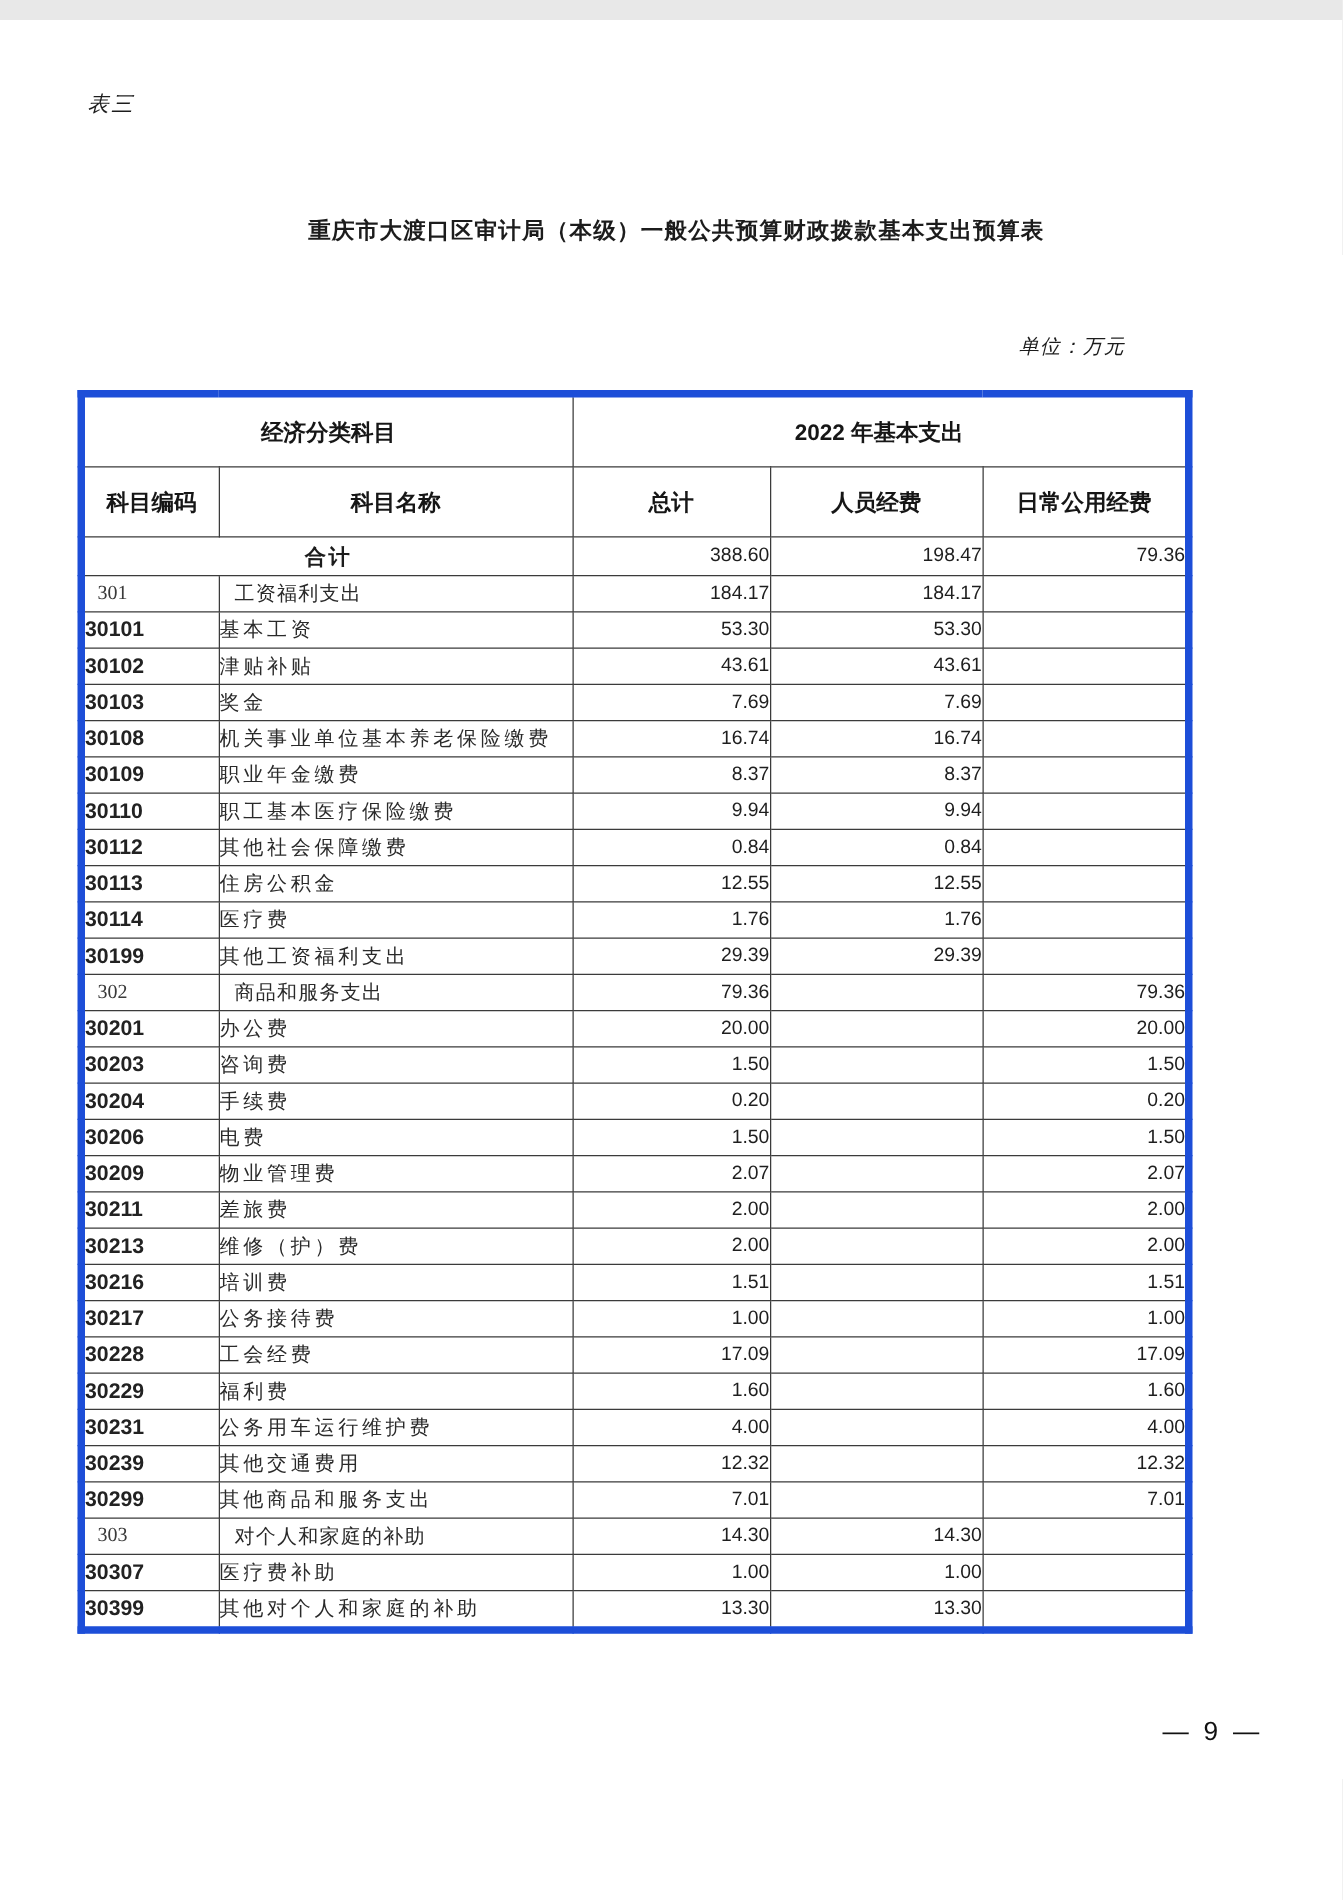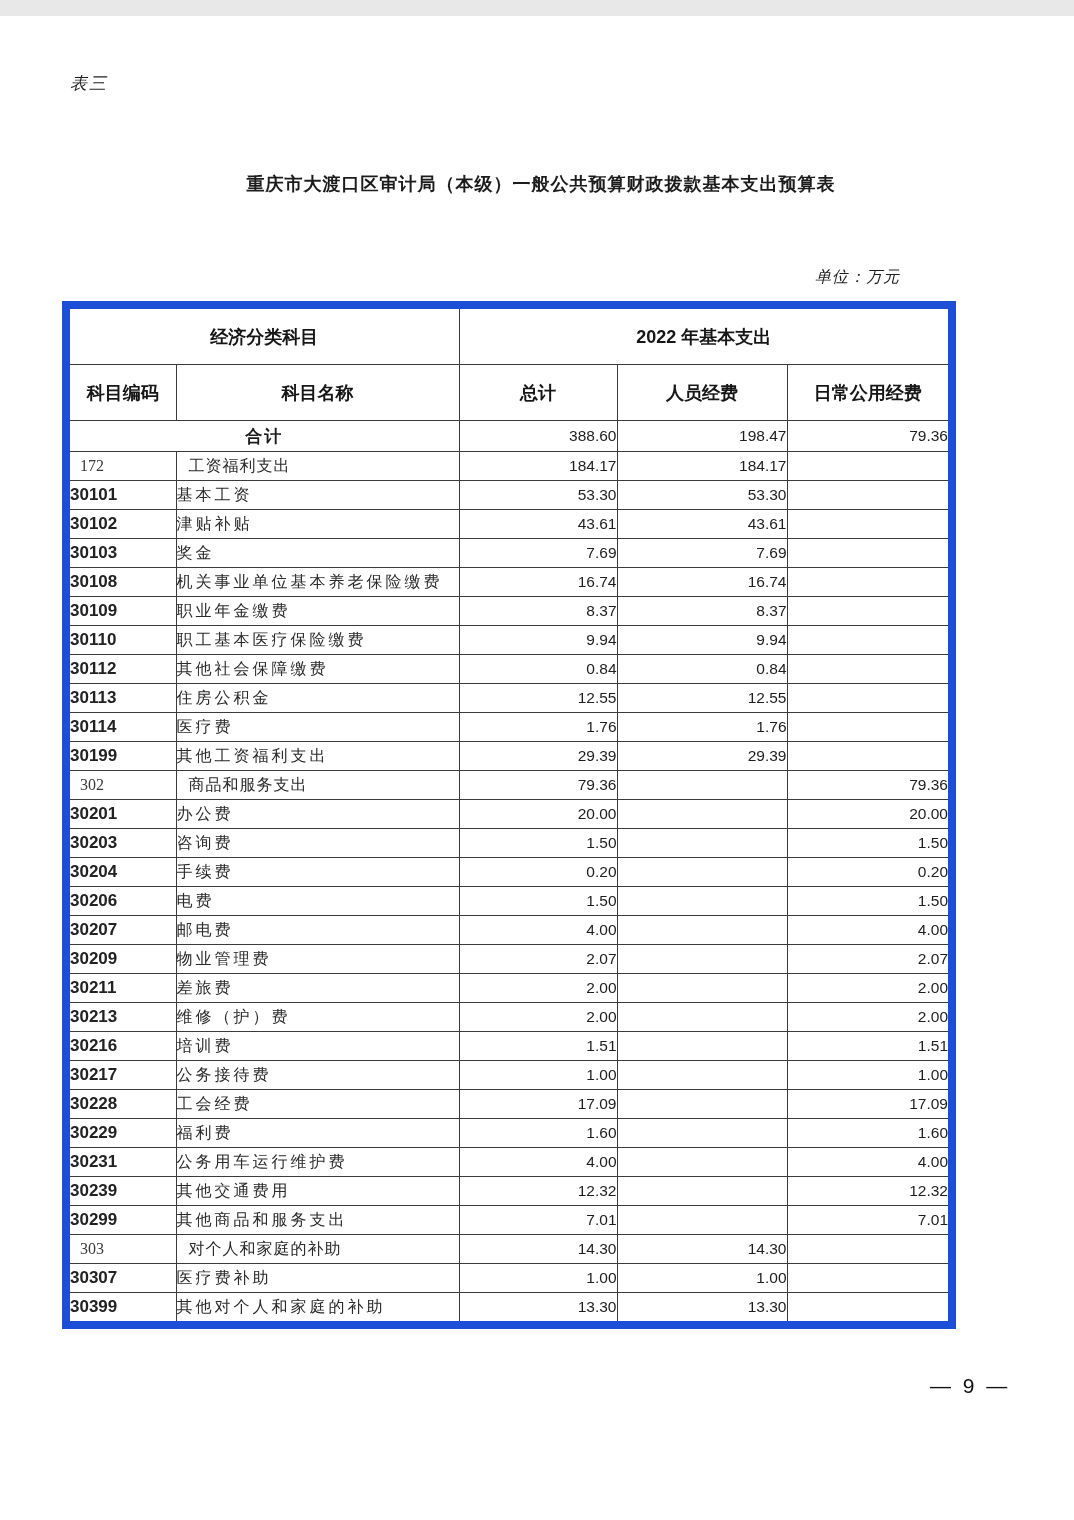--- a/index.html
+++ b/index.html
@@ -21,25 +21,25 @@
     text-align:center;
     font-size:18px; font-weight:bold; letter-spacing:1px;
     font-family:"Liberation Serif", serif;
   }
   .unit-note {
     position:absolute; top:251px; left:0; width:900px;
     text-align:right;
     font-size:16px; font-style:italic; letter-spacing:1px;
   }
   table.budget {
-    position:absolute; left:62px; top:285px;
+    position:absolute; left:62px; top:296px;
     width:886px;
     border-collapse:collapse;
     table-layout:fixed;
-    border:8px solid #1d4ed8;
+    border:6px solid #1d4ed8;
   }
   table.budget th, table.budget td {
     border:1px solid #3b3b3b;
     padding:0;
     overflow:hidden;
     white-space:nowrap;
   }
   thead th {
     font-family:"Liberation Sans", sans-serif;
     font-weight:bold;
@@ -116,21 +116,21 @@
       </tr>
     </thead>
     <tbody>
       <tr class="total-row">
         <td colspan="2" class="total-label">合计</td>
         <td class="num">388.60</td>
         <td class="num">198.47</td>
         <td class="num">79.36</td>
       </tr>
     <tr class="lvl-cat">
-          <td class="code">172</td>
+          <td class="code">301</td>
           <td class="name">工资福利支出</td>
           <td class="num">184.17</td>
           <td class="num">184.17</td>
           <td class="num"></td>
         </tr>
         <tr class="lvl-item">
           <td class="code">30101</td>
           <td class="name">基本工资</td>
           <td class="num">53.30</td>
           <td class="num">53.30</td>
@@ -226,27 +226,20 @@
           <td class="num">0.20</td>
           <td class="num"></td>
           <td class="num">0.20</td>
         </tr>
         <tr class="lvl-item">
           <td class="code">30206</td>
           <td class="name">电费</td>
           <td class="num">1.50</td>
           <td class="num"></td>
           <td class="num">1.50</td>
-        </tr>
-        <tr class="lvl-item">
-          <td class="code">30207</td>
-          <td class="name">邮电费</td>
-          <td class="num">4.00</td>
-          <td class="num"></td>
-          <td class="num">4.00</td>
         </tr>
         <tr class="lvl-item">
           <td class="code">30209</td>
           <td class="name">物业管理费</td>
           <td class="num">2.07</td>
           <td class="num"></td>
           <td class="num">2.07</td>
         </tr>
         <tr class="lvl-item">
           <td class="code">30211</td>

